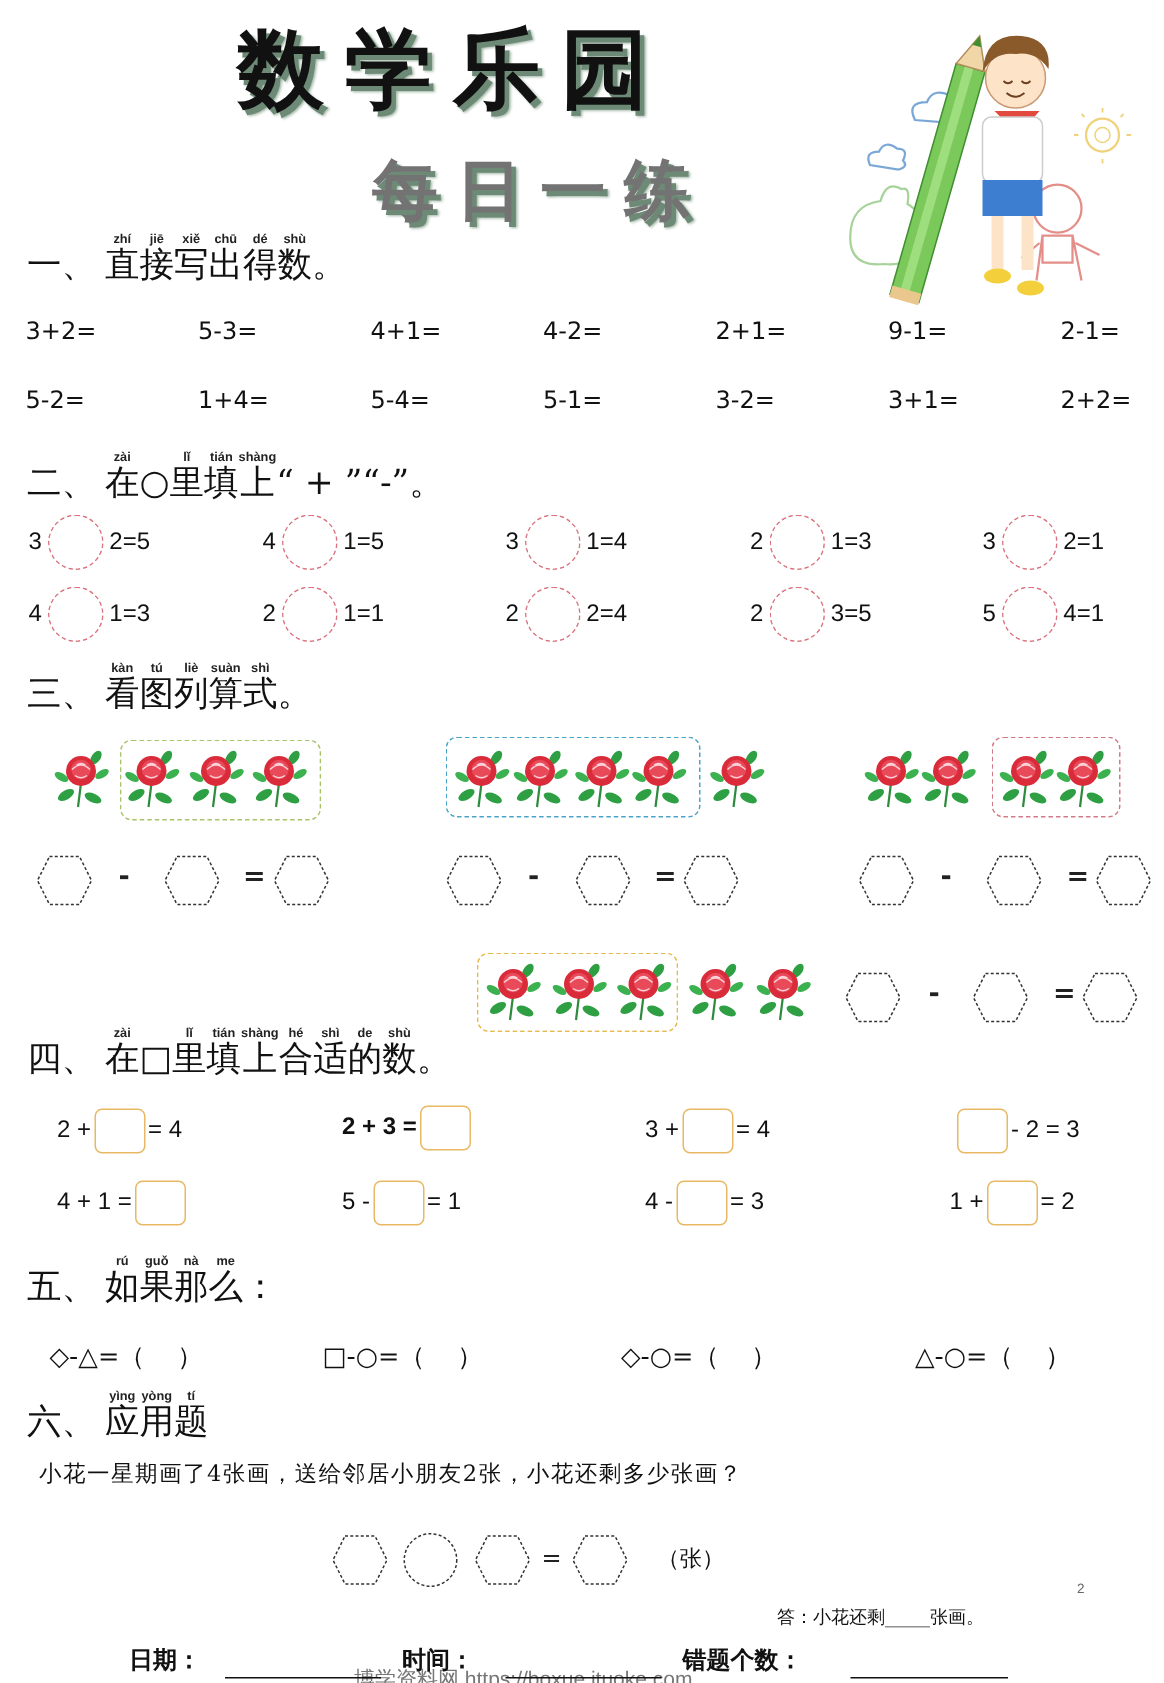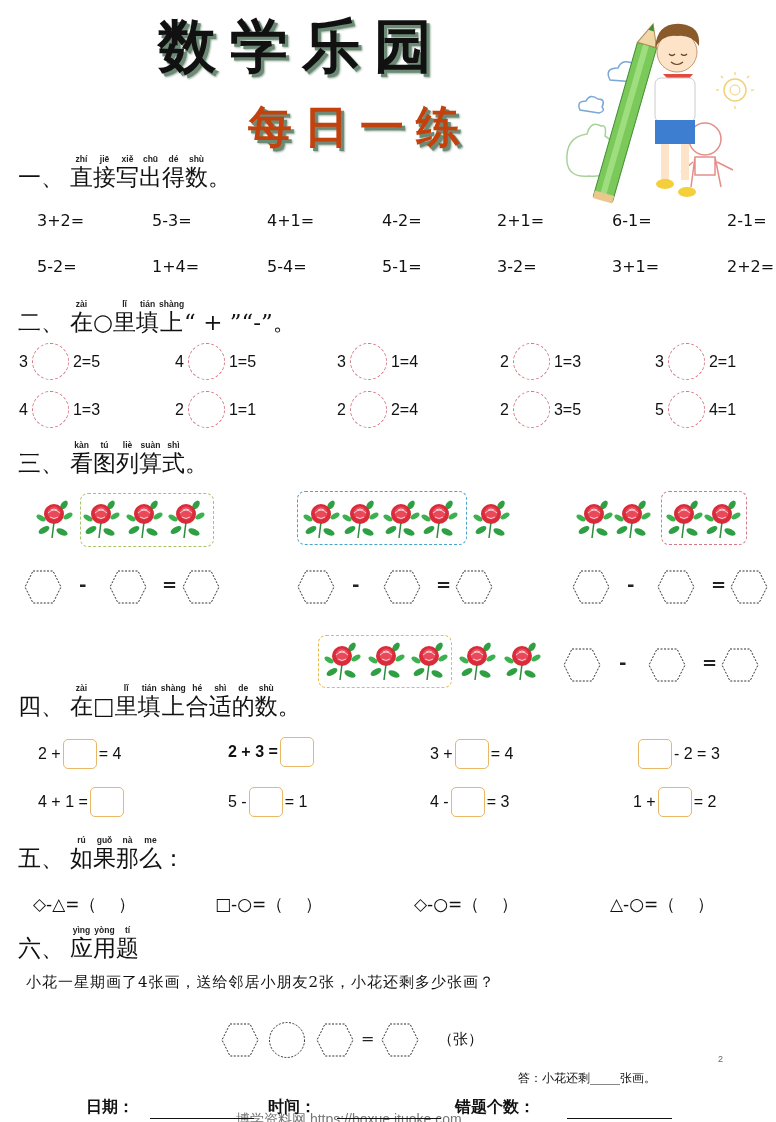--- a/index.html
+++ b/index.html
@@ -13,41 +13,41 @@
     left: 158px; top: 8px;
     font-family: "DejaVu Serif", serif;
     font-size: 58px; font-weight: 900; letter-spacing: 14px;
     color: #111;
     text-shadow: 3px 3px 0 #6d8a76, 4px 4px 2px #9db3a2;
   }
   .title-sub {
     left: 248px; top: 98px;
     font-family: "DejaVu Serif", serif;
     font-size: 44px; font-weight: 900; letter-spacing: 12px;
-    color: #c2410c;
+    color: #737373;
     text-shadow: 3px 3px 0 #6d8a76, 4px 4px 2px #9db3a2;
   }
 
   
   .heading {
     font-family: "DejaVu Serif", serif;
     font-size: 23px; color: #111;
     display: flex; align-items: flex-end;
   }
   .heading .num { margin-right: 6px; }
   .ruby { display: inline-flex; flex-direction: column; align-items: center; }
   .ruby .py {
     font-family: "Liberation Sans", sans-serif;
     font-size: 8.5px; line-height: 9px; height: 9px; color: #222;
     white-space: nowrap;
     font-weight: bold;
   }
   .ruby .hz { line-height: 26px; }
   .plain { line-height: 26px; }
-  .eq { position: absolute; font-size: 16px; color: #111; font-family: "DejaVu Sans", sans-serif; margin-left: 20px; }
+  .eq { position: absolute; font-size: 16px; color: #111; font-family: "DejaVu Sans", sans-serif; }
 
   
   .s2-item { position: absolute; display: flex; align-items: center; font-size: 16px; font-family: "Liberation Sans", sans-serif; }
   .dash-circle {
     width: 37px; height: 37px; border-radius: 50%;
     border: 1px dashed #d9737f; margin: 0 4px;
   }
 
   
   .rose {
@@ -155,21 +155,21 @@
       <span class="hz">数</span>
     </span>
   <span class="plain">。</span>
 </div>
 
 <div class="eq" style="left:17px; top:211px;">3+2=</div>
 <div class="eq" style="left:132px; top:211px;">5-3=</div>
 <div class="eq" style="left:247px; top:211px;">4+1=</div>
 <div class="eq" style="left:362px; top:211px;">4-2=</div>
 <div class="eq" style="left:477px; top:211px;">2+1=</div>
-<div class="eq" style="left:592px; top:211px;">6-1=</div>
+<div class="eq" style="left:592px; top:211px;">9-1=</div>
 <div class="eq" style="left:707px; top:211px;">2-1=</div>
 
 <div class="eq" style="left:17px; top:257px;">5-2=</div>
 <div class="eq" style="left:132px; top:257px;">1+4=</div>
 <div class="eq" style="left:247px; top:257px;">5-4=</div>
 <div class="eq" style="left:362px; top:257px;">5-1=</div>
 <div class="eq" style="left:477px; top:257px;">3-2=</div>
 <div class="eq" style="left:592px; top:257px;">3+1=</div>
 <div class="eq" style="left:707px; top:257px;">2+2=</div>
 

